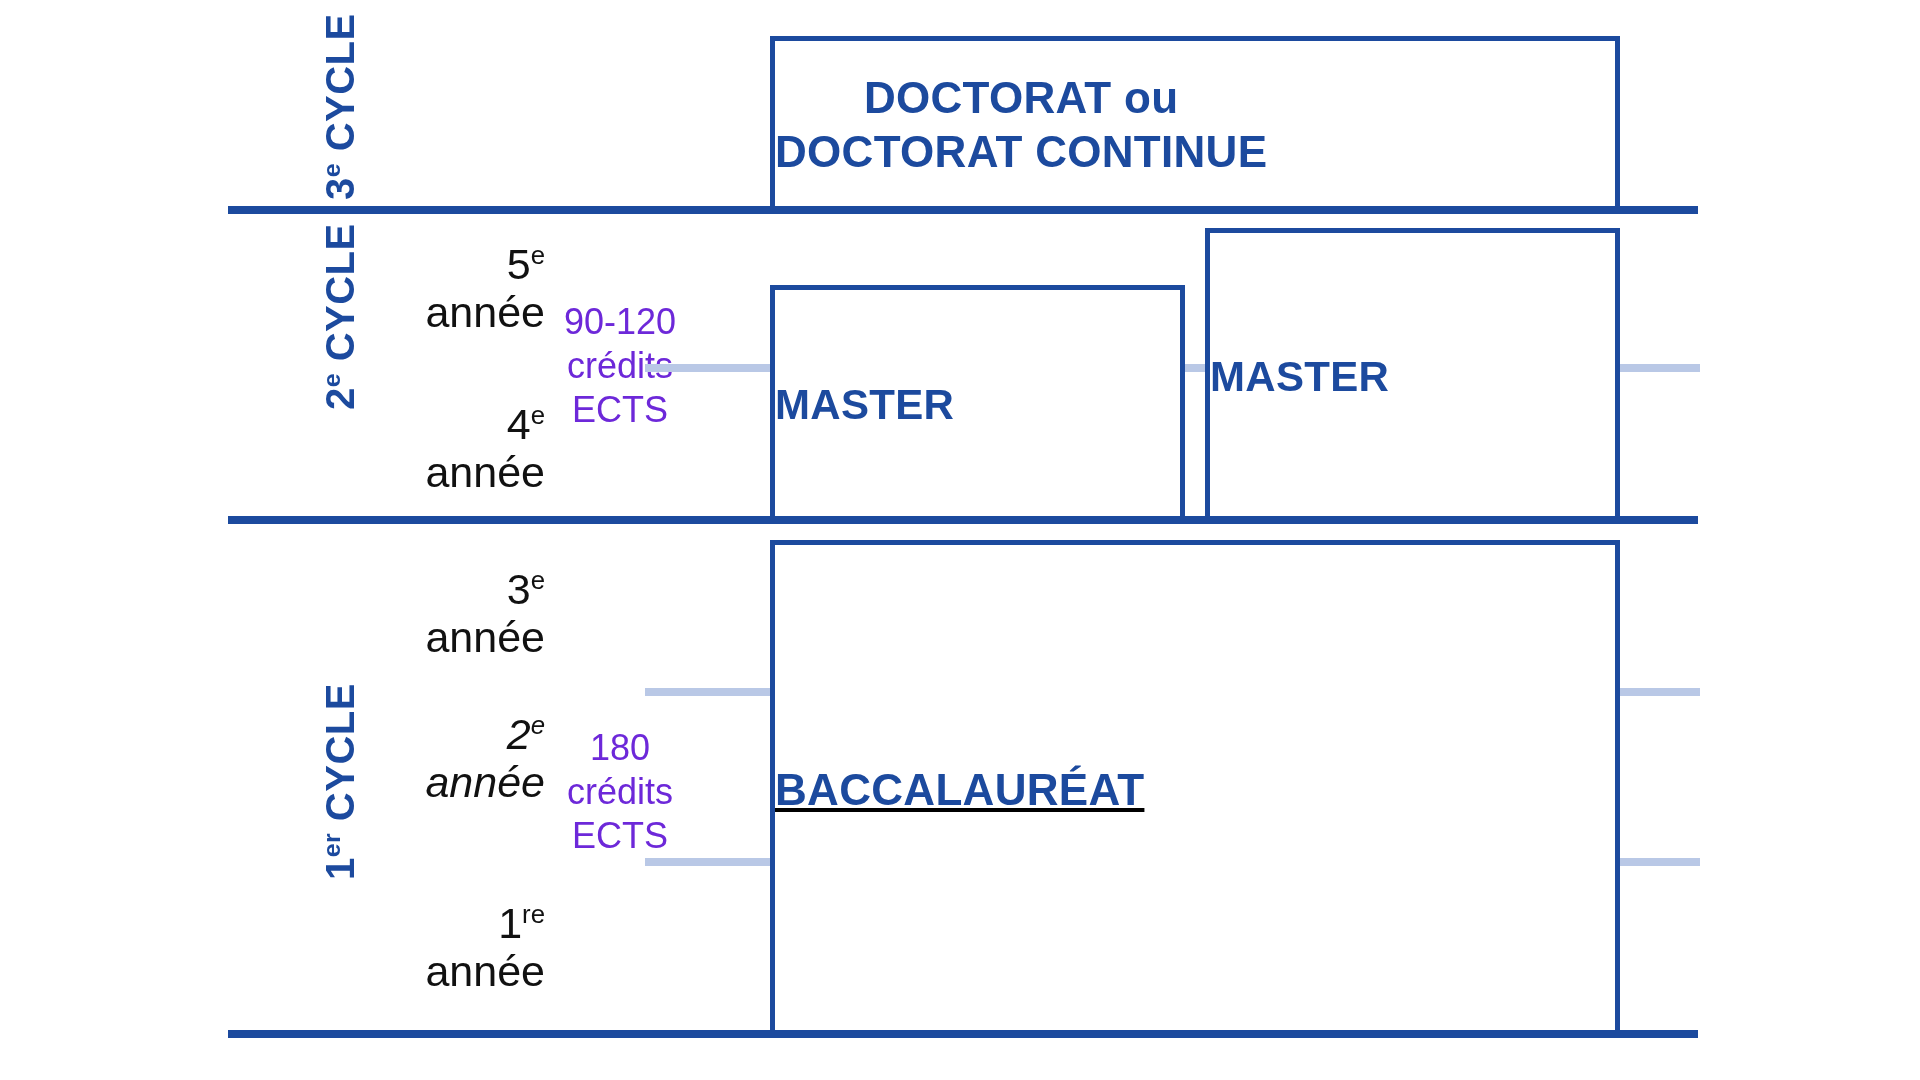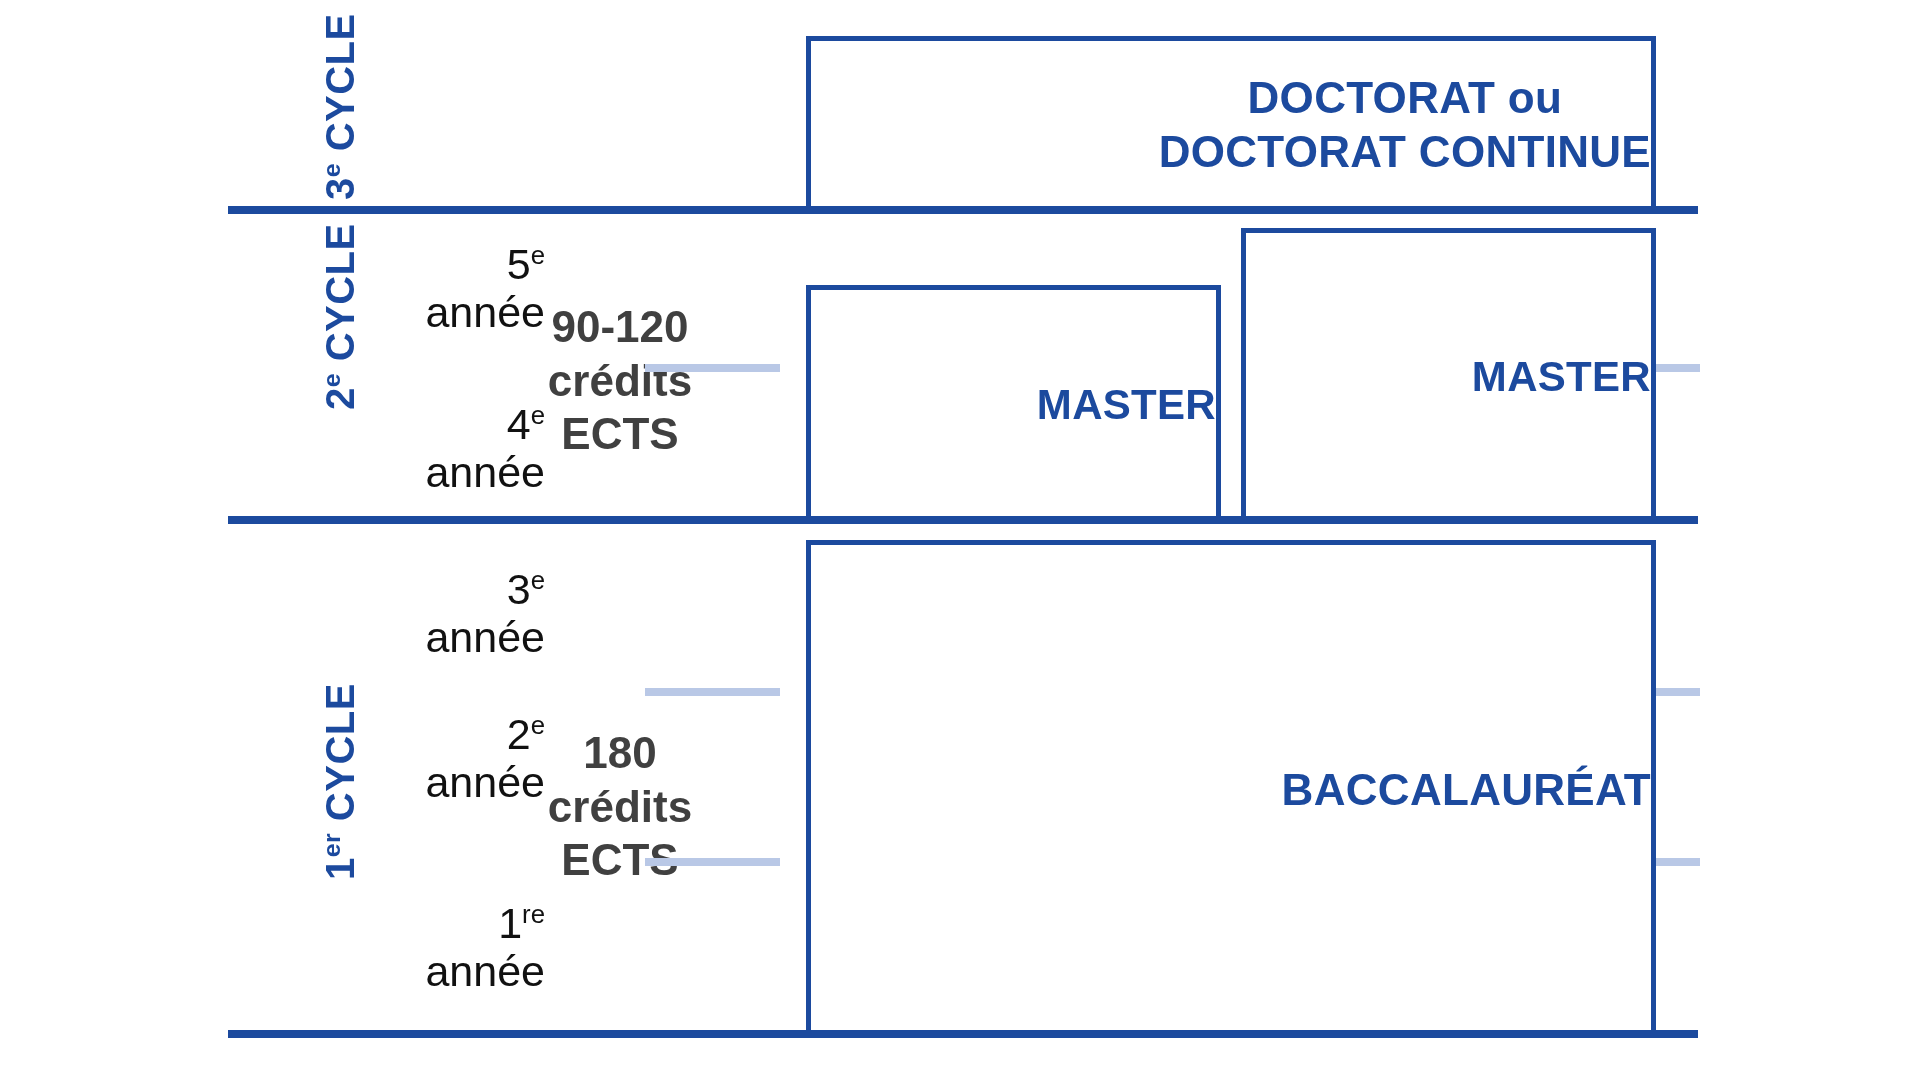--- a/index.html
+++ b/index.html
@@ -28,23 +28,22 @@
     background: #b9c8e6;
     height: 8px;
   }
   .box {
     position: absolute;
     border: 5px solid #1c4a9e;
     background: #ffffff;
     box-sizing: border-box;
     display: flex;
     align-items: center;
-    justify-content: flex-end;
+    justify-content: flex-start;
     text-align: center;
-    margin-left: 36px;
   }
   .box-label {
     color: #1c4a9e;
     font-weight: 700;
     line-height: 1.22;
     letter-spacing: 0.3px;
   }
 
   
   .cycle-label {
@@ -75,23 +74,23 @@
   }
   .year sup {
     font-size: 0.6em;
     vertical-align: super;
     line-height: 0;
   }
 
   
   .credits {
     position: absolute;
-    color: #404040;
-    font-size: 44px;
-    font-weight: 700;
+    color: #6d28d9;
+    font-size: 36px;
+    font-weight: 400;
     line-height: 1.22;
     text-align: center;
     white-space: nowrap;
   }
 </style>
 </head>
 <body>
 
 <div id="stage">
 
@@ -146,42 +145,42 @@
 
   <div class="cycle-label" style="left:318px; top:880px; font-size:40px;">
     <span>1</span><sup>er</sup>&nbsp;<span>CYCLE</span>
   </div>
 
   <div class="year" style="left:355px; top:565px; width:190px;">
     <div><span>3</span><sup>e</sup></div>
     <div>année</div>
   </div>
 
-  <div class="year" style="left:355px; top:710px; width:190px;">
+  <div class="year" style="left:355px; top:710px; width:190px;font-style:italic;">
     <div><span>2</span><sup>e</sup></div>
     <div>année</div>
   </div>
 
   <div class="year" style="left:355px; top:875px; width:190px;margin-top:24px;">
     <div><span>1</span><sup>re</sup></div>
     <div>année</div>
   </div>
 
   <div class="credits" style="left:520px; top:710px; width:200px;margin-top:16px;">
     <div>180</div>
     <div>crédits</div>
     <div>ECTS</div>
   </div>
 
   <div class="connector" style="left:645px; top:688px; width:135px;"></div>
   <div class="connector" style="left:645px; top:858px; width:135px;"></div>
   <div class="connector" style="left:1615px; top:688px; width:85px;"></div>
   <div class="connector" style="left:1615px; top:858px; width:85px;"></div>
 
-  <div class="box" style="left:770px; top:540px; width:850px; height:495px; border-bottom:none;">
+  <div class="box" style="left:770px; top:540px; width:850px; height:495px; border-bottom:none;text-decoration:underline;">
     <div class="box-label" style="font-size:44px;">
       <div>BACCALAURÉAT</div>
     </div>
   </div>
 
   <div class="hline" style="left:228px; top:1030px; width:1470px; height:8px;"></div>
 
 </div>
 
 </body></html>

